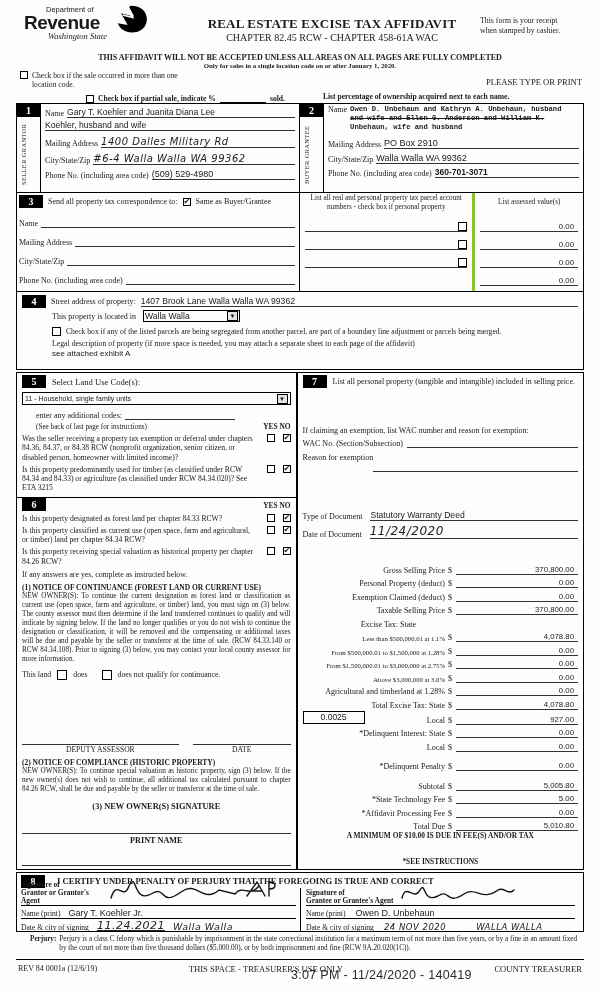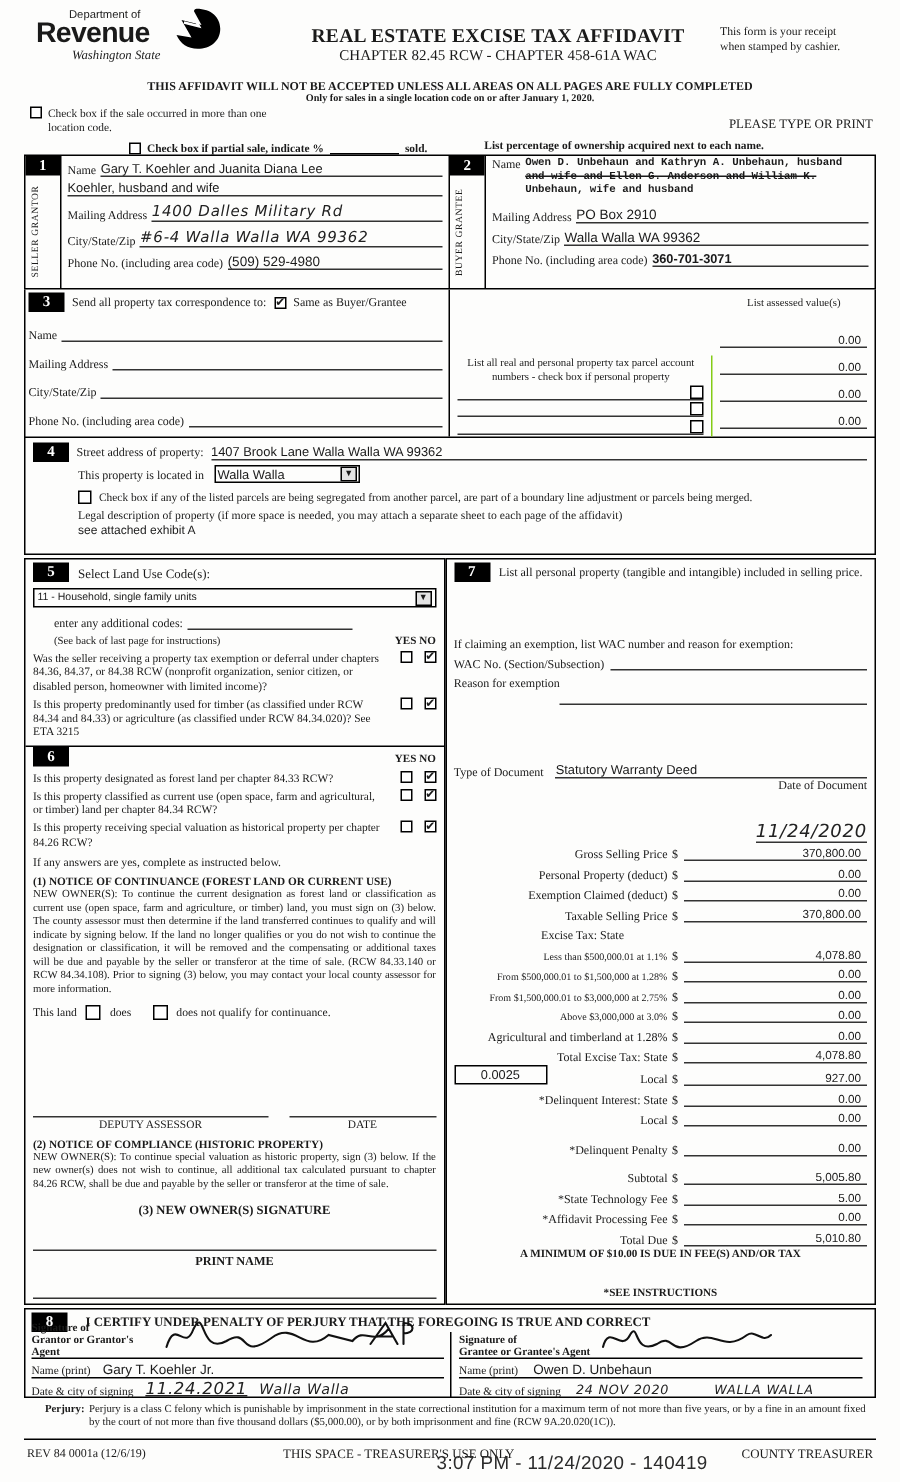--- a/index.html
+++ b/index.html
@@ -47,21 +47,21 @@
   .vlabel { writing-mode:vertical-rl; transform:rotate(180deg); font-size:6.4px; letter-spacing:.4px;
             text-align:center; flex:1; line-height:8px; padding:2px 0; width:18px; }
   .pfields { flex:1; padding:1px 4px 2px 4px; display:flex; flex-direction:column; }
   .fl { display:flex; align-items:flex-end; gap:3px; }
   .sellername { font-size:8.6px; }
   .buyername { font-size:7.2px; line-height:1.25; }
   .strike { text-decoration:line-through; text-decoration-thickness:.8px; }
   
   .sec3 { display:flex; border:1.6px solid #000; border-top:0; height:99px; }
   .s3left { width:50%; border-right:1px solid #000; padding:1px 4px 2px 2px; display:flex; flex-direction:column;}
-  .s3mid { width:31%; border-right:1px solid #84cc16; padding:1px 5px; display:flex; flex-direction:column;margin-top:44px;}
+  .s3mid { width:31%; border-right:3px solid #84cc16; padding:1px 5px; display:flex; flex-direction:column;}
   .s3right { width:19%; padding:1px 5px; display:flex; flex-direction:column;}
   .s3hdr { font-size:7.2px; text-align:center; line-height:1.2; height:20px; }
   .s3row { display:flex; align-items:flex-end; height:18px; border-bottom:0; }
   .s3line { flex:1; border-bottom:1px solid #333; display:flex; align-items:flex-end; }
   
   .sec4 { border:1.6px solid #000; border-top:0; height:78px; padding:2px 5px; }
   .dd { display:inline-flex; align-items:center; border:1.2px solid #000; height:12px; padding:0 1px; margin-left:4px; }
   .ddbtn { width:11px; height:10px; border:1px solid #000; background:#e3e3e3; font-size:6px;
            display:flex; align-items:center; justify-content:center; margin-left:2px; }
   
@@ -423,21 +423,21 @@
       <div class="fl" style="height:15px; gap:4px;">
         <span>Reason for exemption</span>
       </div>
       <div class="fill" style="margin-left:70px; flex:none; min-height:10px;"></div>
       <div class="fl" style="height:26px; gap:8px; margin-top:26px;">
         <span>Type of Document</span>
         <span class="fill">
             <span class="typed" style="font-size:8.6px;">Statutory Warranty Deed</span>
           </span>
       </div>
-      <div class="fl" style="height:20px; gap:25px;flex-direction:column;">
+      <div class="fl" style="height:20px; gap:8px;">
         <span>Date of Document</span>
         <span class="fill">
             <span class="hand" style="font-size:12px;">11/24/2020</span>
           </span>
       </div>
 
       <div style="margin-top:22px;">
         <div class="frow">
             <span class="flabel">Gross Selling Price</span>
             <span class="dol">$</span>

